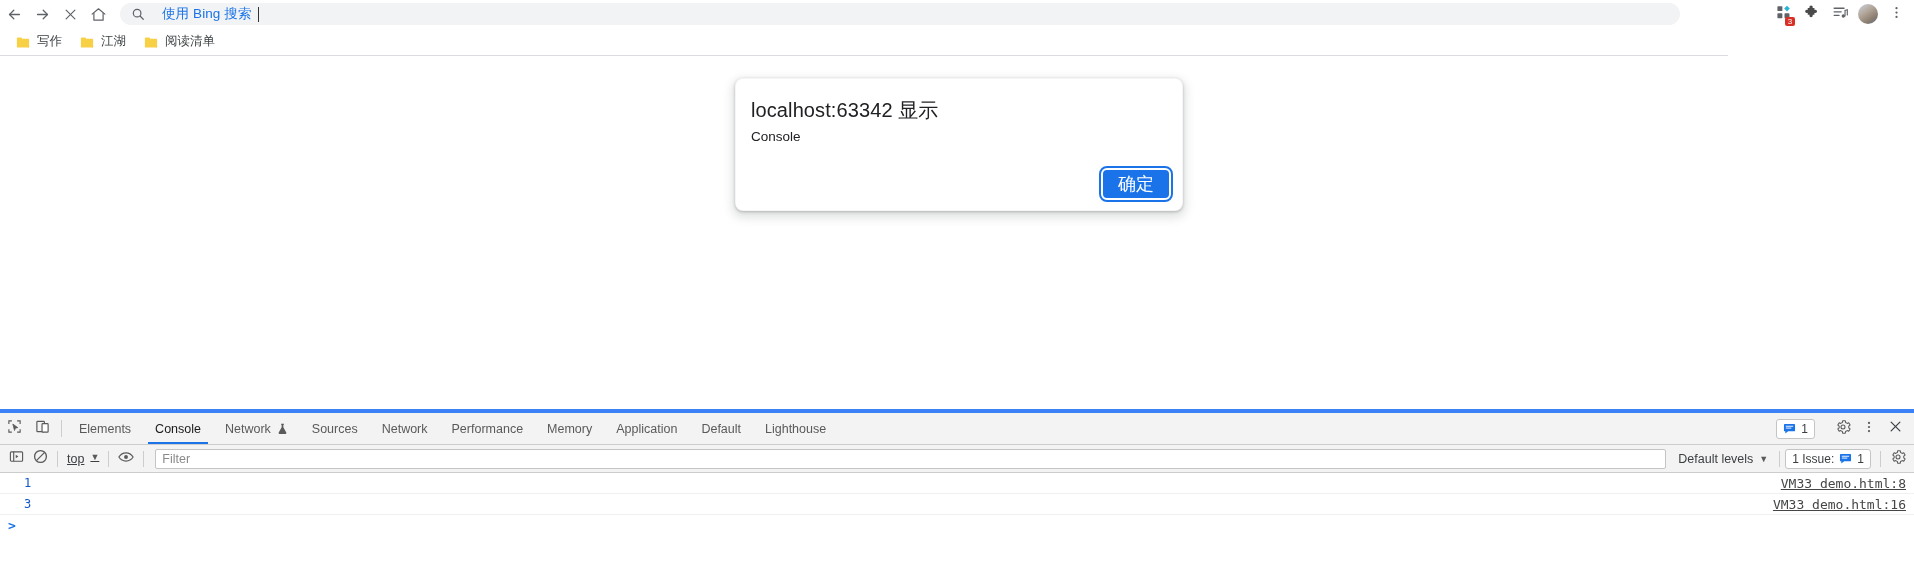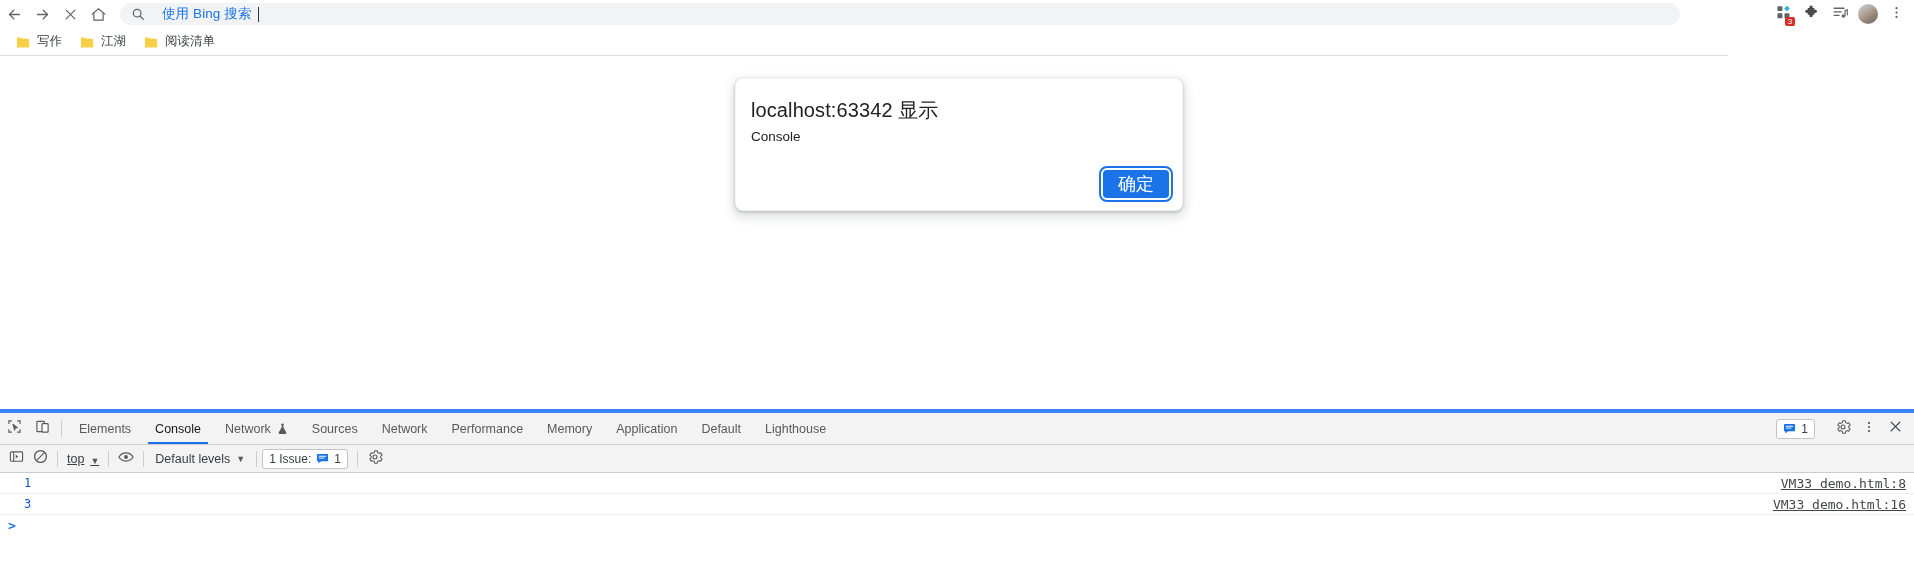--- a/index.html
+++ b/index.html
@@ -284,21 +284,21 @@
     width: 24px; height: 24px;
     display: flex; align-items: center; justify-content: center;
     color: #5a5a5a;
     flex: 0 0 auto;
   }
   .ct-sep {
     width: 1px; height: 16px; background: #cdcdcd;
     margin: 0 5px; flex: 0 0 auto;
   }
   .ctx-select {
-    display: flex; align-items: flex-end;
+    display: flex; align-items: flex-start;
     font-size: 12.5px; color: #3c4043;
     padding: 0 4px;
     flex: 0 0 auto;
     text-decoration: underline;
   }
   .ctx-select .caret { margin-left: 6px; font-size: 9px; color: #5a5a5a; }
   .filter-input {
     flex: 1 1 auto;
     height: 20px;
     margin: 0 6px;
@@ -629,20 +629,21 @@
     <div class="ct-sep"></div>
     <div class="ct-btn">
       <span>
         <svg width="16" height="16" viewBox="0 0 18 14" fill="none" stroke="#5a5a5a" stroke-width="1.3">
             <path d="M1 7s3-4.6 8-4.6S17 7 17 7s-3 4.6-8 4.6S1 7 1 7z"></path>
             <circle cx="9" cy="7" r="2.2" fill="#5a5a5a" stroke="none"></circle>
           </svg>
       </span>
     </div>
     <div class="ct-sep"></div>
+    <input class="filter-input" type="text" placeholder="Filter" style="">
     <div class="levels-select">
       <span>Default levels</span>
       <span class="caret">▼</span>
     </div>
     <div class="ct-sep"></div>
     <div class="issues-chip">
       <span style="margin-right:5px;">1 Issue:</span>
       <span class="msg-glyph">
         <svg width="13" height="12" viewBox="0 0 14 13" fill="#1a73e8">
             <path d="M1 2a1 1 0 0 1 1-1h10a1 1 0 0 1 1 1v6a1 1 0 0 1-1 1H5.5L2.5 11.5V9H2a1 1 0 0 1-1-1z"></path>

